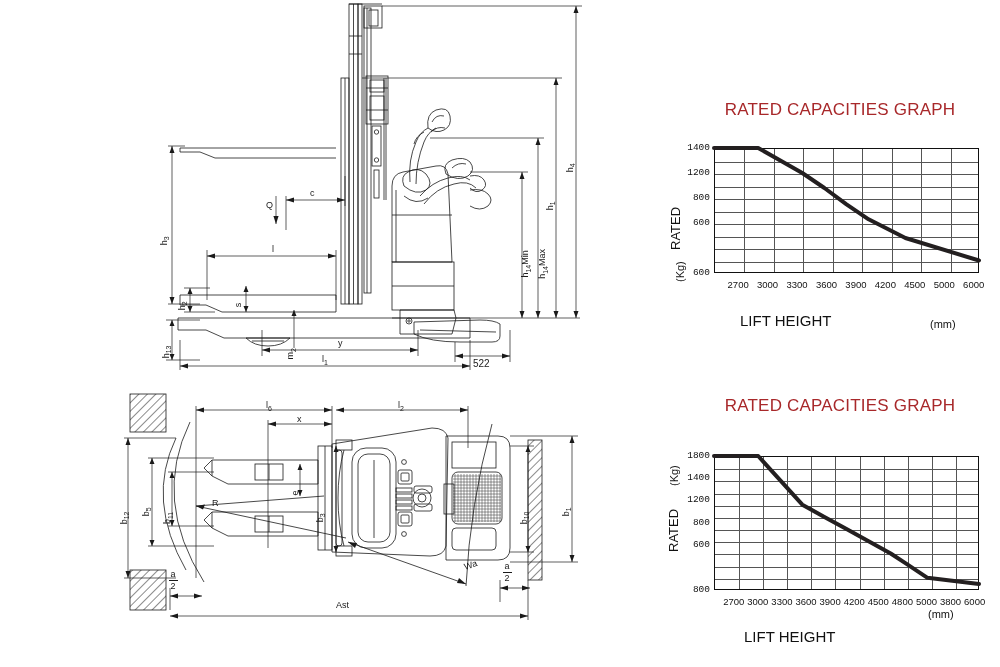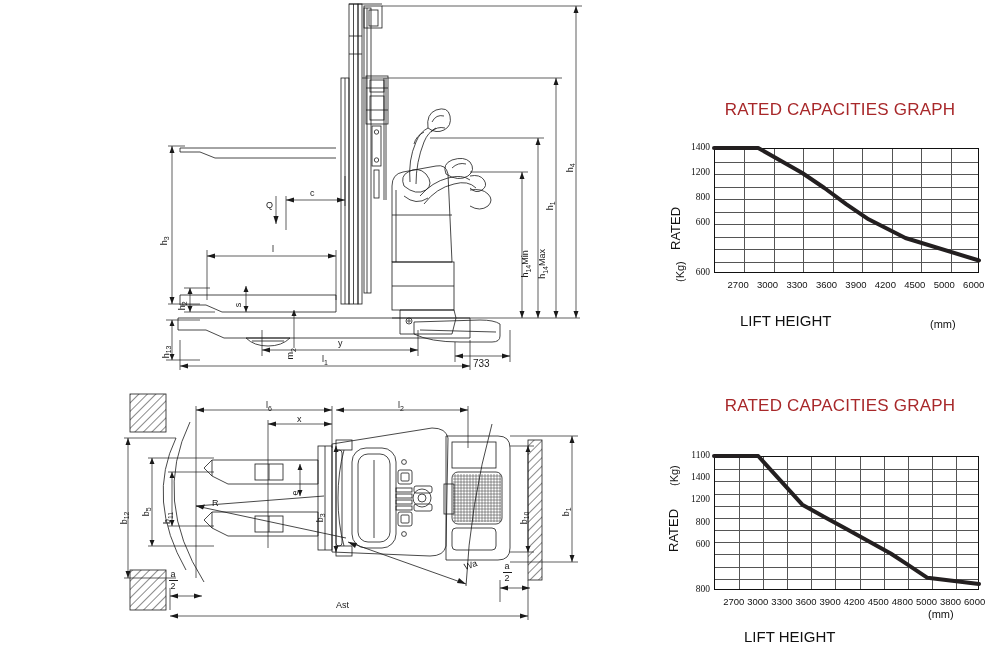--- a/index.html
+++ b/index.html
@@ -33,21 +33,21 @@
   }
   .plot-wrap{position:absolute;}
   .grid-box{
     position:absolute;border:1.6px solid #111;background:#fff;box-sizing:border-box;
   }
   .gline{position:absolute;background:#555;}
   .gline.h{height:1px;left:0;right:0;}
   .gline.v{width:1px;top:0;bottom:0;}
   .ytick{
     position:absolute;font-size:9.5px;color:#111;text-align:right;
-    white-space:nowrap;font-family:Liberation Serif, serif;
+    white-space:nowrap;font-family:Liberation Mono, monospace;
   }
   .xtick{
     position:absolute;font-size:9.5px;color:#111;text-align:center;
     white-space:nowrap;font-family:"Liberation Sans",sans-serif;
   }
   .axis-title-x{
     position:absolute;font-size:15px;color:#111;white-space:nowrap;
     font-family:"Liberation Sans",sans-serif;
   }
   .unit-mm{
@@ -237,21 +237,21 @@
     <div class="dim-label" style="left:160px;top:235px;transform:rotate(-90deg);">h<sub style="font-size:7px">3</sub></div>
     <div class="dim-label" style="left:178px;top:300px;transform:rotate(-90deg);">h<sub style="font-size:7px">2</sub></div>
     <div class="dim-label" style="left:160px;top:346px;transform:rotate(-90deg);">h<sub style="font-size:7px">13</sub></div>
     <div class="dim-label" style="left:236px;top:300px;transform:rotate(-90deg);">s</div>
     <div class="dim-label" style="left:266px;top:200px;">Q</div>
     <div class="dim-label" style="left:310px;top:188px;">c</div>
     <div class="dim-label" style="left:272px;top:244px;">l</div>
     <div class="dim-label" style="left:285px;top:348px;transform:rotate(-90deg);">m<sub style="font-size:7px">2</sub></div>
     <div class="dim-label" style="left:338px;top:338px;">y</div>
     <div class="dim-label" style="left:322px;top:354px;">l<sub style="font-size:7px">1</sub></div>
-    <div class="dim-label" style="left:473px;top:358px;font-size:10px;">733</div>
+    <div class="dim-label" style="left:473px;top:358px;font-size:10px;">522</div>
     <div class="dim-label" style="left:512px;top:258px;transform:rotate(-90deg);">h<sub style="font-size:7px">14</sub>Min</div>
     <div class="dim-label" style="left:528px;top:258px;transform:rotate(-90deg);">h<sub style="font-size:7px">14</sub>Max</div>
     <div class="dim-label" style="left:546px;top:200px;transform:rotate(-90deg);">h<sub style="font-size:7px">1</sub></div>
     <div class="dim-label" style="left:566px;top:162px;transform:rotate(-90deg);">h<sub style="font-size:7px">4</sub></div>
 
     <svg width="640" height="280" viewBox="0 0 640 280" style="top:388px;left:0;position:absolute;">
       <defs>
         <pattern id="hatchA" width="6" height="6" patternTransform="rotate(45)" patternUnits="userSpaceOnUse">
           <line x1="0" y1="0" x2="0" y2="6" stroke="#1a1a1a" stroke-width="1"></line>
         </pattern>
@@ -540,21 +540,21 @@
           <div class="gline v" style="left: 144.545px;"></div>
           <div class="gline v" style="left: 168.636px;"></div>
           <div class="gline v" style="left: 192.727px;"></div>
           <div class="gline v" style="left: 216.818px;"></div>
           <div class="gline v" style="left: 240.909px;"></div>
         </div>
       <svg class="curve" id="curve-bot" width="360" height="270">
           <polyline points="74.0,66.0 118.2,66.0 140.3,90.4 162.3,114.7 184.4,126.9 206.5,139.1 228.6,151.3 250.7,163.5 265.4,173.2 287.5,187.8 339.0,193.9" fill="none" stroke="#231f20" stroke-width="4" stroke-linejoin="round" stroke-linecap="round"></polyline>
         </svg>
       <div id="yticks-bot">
-          <div class="ytick" style="left: 32px; width: 38px; top: 60px;">1100</div>
+          <div class="ytick" style="left: 32px; width: 38px; top: 60px;">1800</div>
           <div class="ytick" style="left: 32px; width: 38px; top: 82.11px;">1400</div>
           <div class="ytick" style="left: 32px; width: 38px; top: 104.22px;">1200</div>
           <div class="ytick" style="left: 32px; width: 38px; top: 127px;">800</div>
           <div class="ytick" style="left: 32px; width: 38px; top: 149.11px;">600</div>
           <div class="ytick" style="left: 32px; width: 38px; top: 194px;">800</div>
         </div>
       <div id="xticks-bot">
           <div class="xtick" style="left: 76.7545px; width: 34px; top: 206px;">2700</div>
           <div class="xtick" style="left: 100.845px; width: 34px; top: 206px;">3000</div>
           <div class="xtick" style="left: 124.936px; width: 34px; top: 206px;">3300</div>

